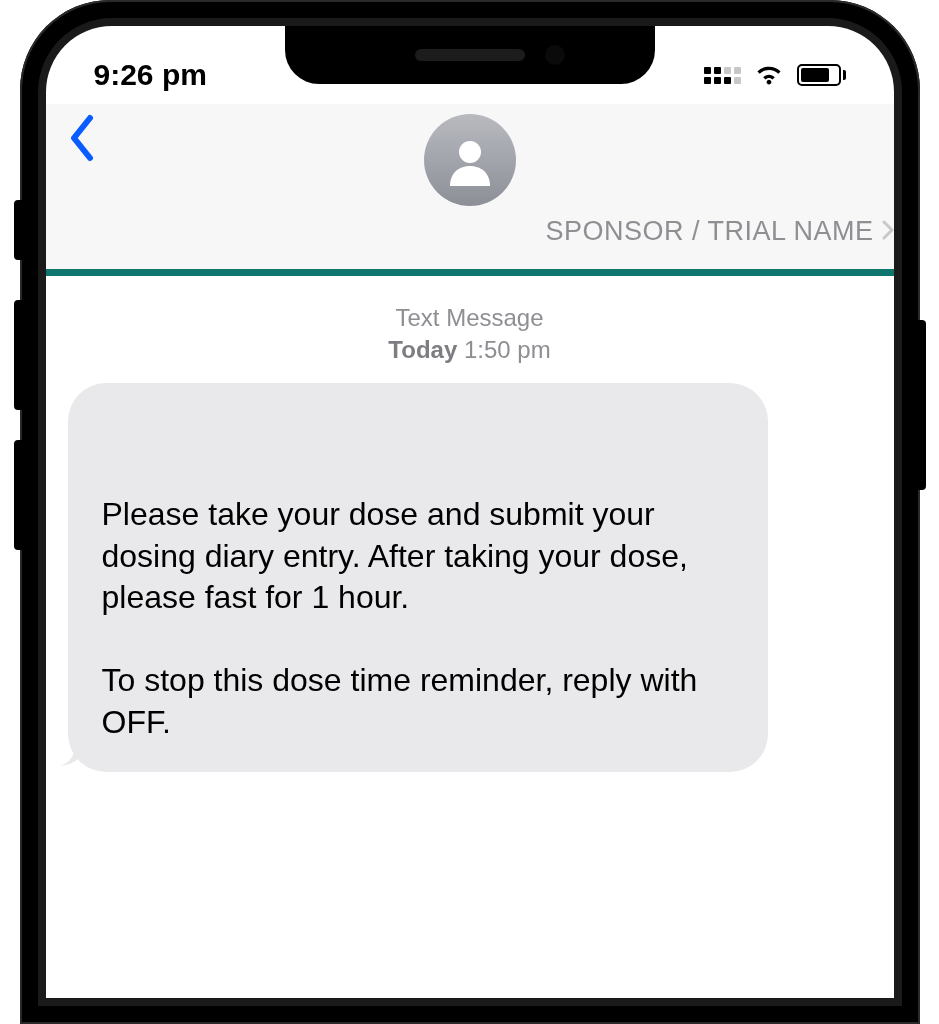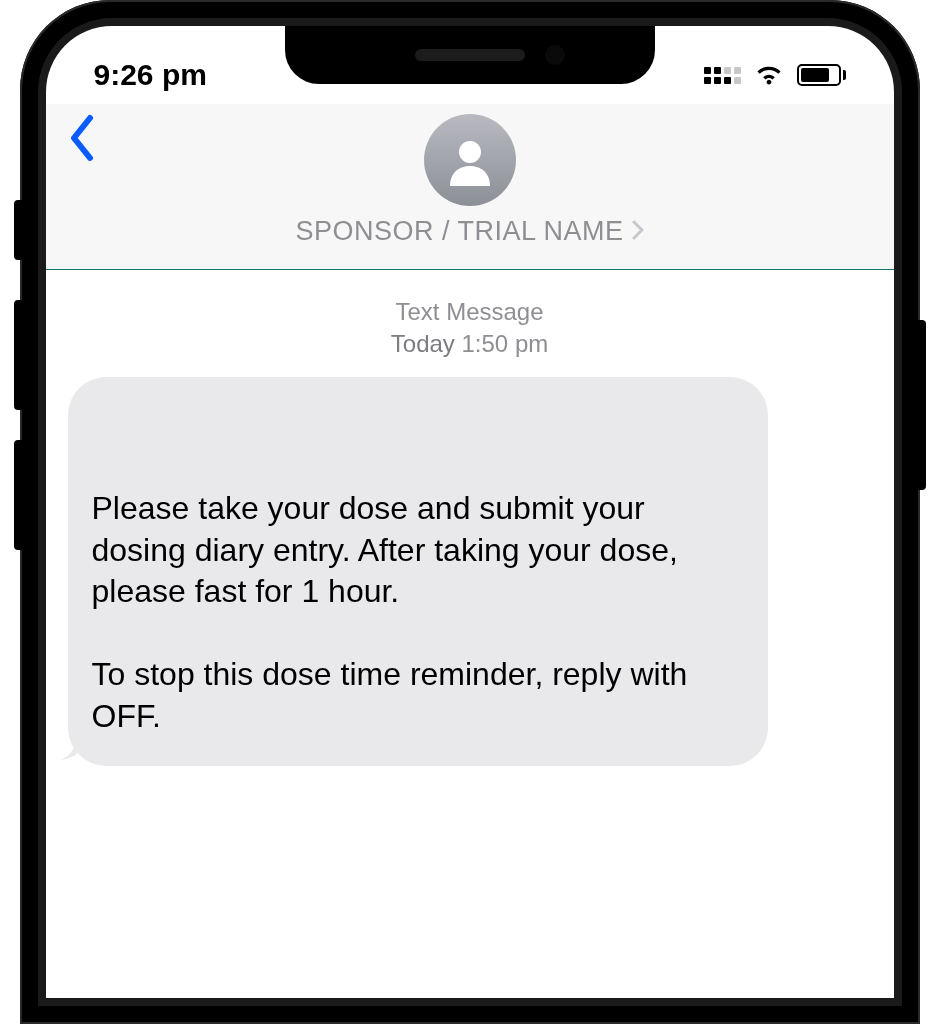--- a/index.html
+++ b/index.html
@@ -116,24 +116,24 @@
       height: 22px;
       border: 2.5px solid #000;
       border-radius: 5px;
       padding: 2px;
     }
     .battery-fill { width: 80%; height: 100%; background: #000; border-radius: 2px; }
     .battery-tip { width: 3px; height: 10px; background: #000; border-radius: 0 2px 2px 0; margin-left: 2px; }
 
     .header {
       background: #f7f7f7;
-      border-bottom: 1px solid #0f766e;
+      border-bottom: 7px solid #0f766e;
       padding: 10px 0 22px 0;
       position: relative;
-      text-align: center;
+      text-align: right;
     }
     .back-btn {
       position: absolute;
       left: 22px;
       top: 10px;
       color: #0a5cff;
       font-size: 56px;
       font-weight: 400;
       line-height: 1;
       cursor: pointer;
@@ -168,26 +168,26 @@
       padding: 26px 22px;
       background: #fff;
     }
     .meta {
       text-align: center;
       color: #8e8e93;
       font-size: 24px;
       line-height: 1.35;
       margin-bottom: 16px;
     }
-    .meta .today { font-weight: 400; color: #7d7d82; }
+    .meta .today { font-weight: 700; color: #7d7d82; }
     .bubble-row { display: flex; }
     .bubble {
       background: #e9e9eb;
       border-radius: 38px;
-      padding: 28px 24px;
+      padding: 28px 34px;
       max-width: 700px;
       font-size: 32px;
       line-height: 1.3;
       color: #000;
       position: relative;
       white-space: pre-line;
     }
     .bubble-tail {
       position: absolute;
       left: -8px;

